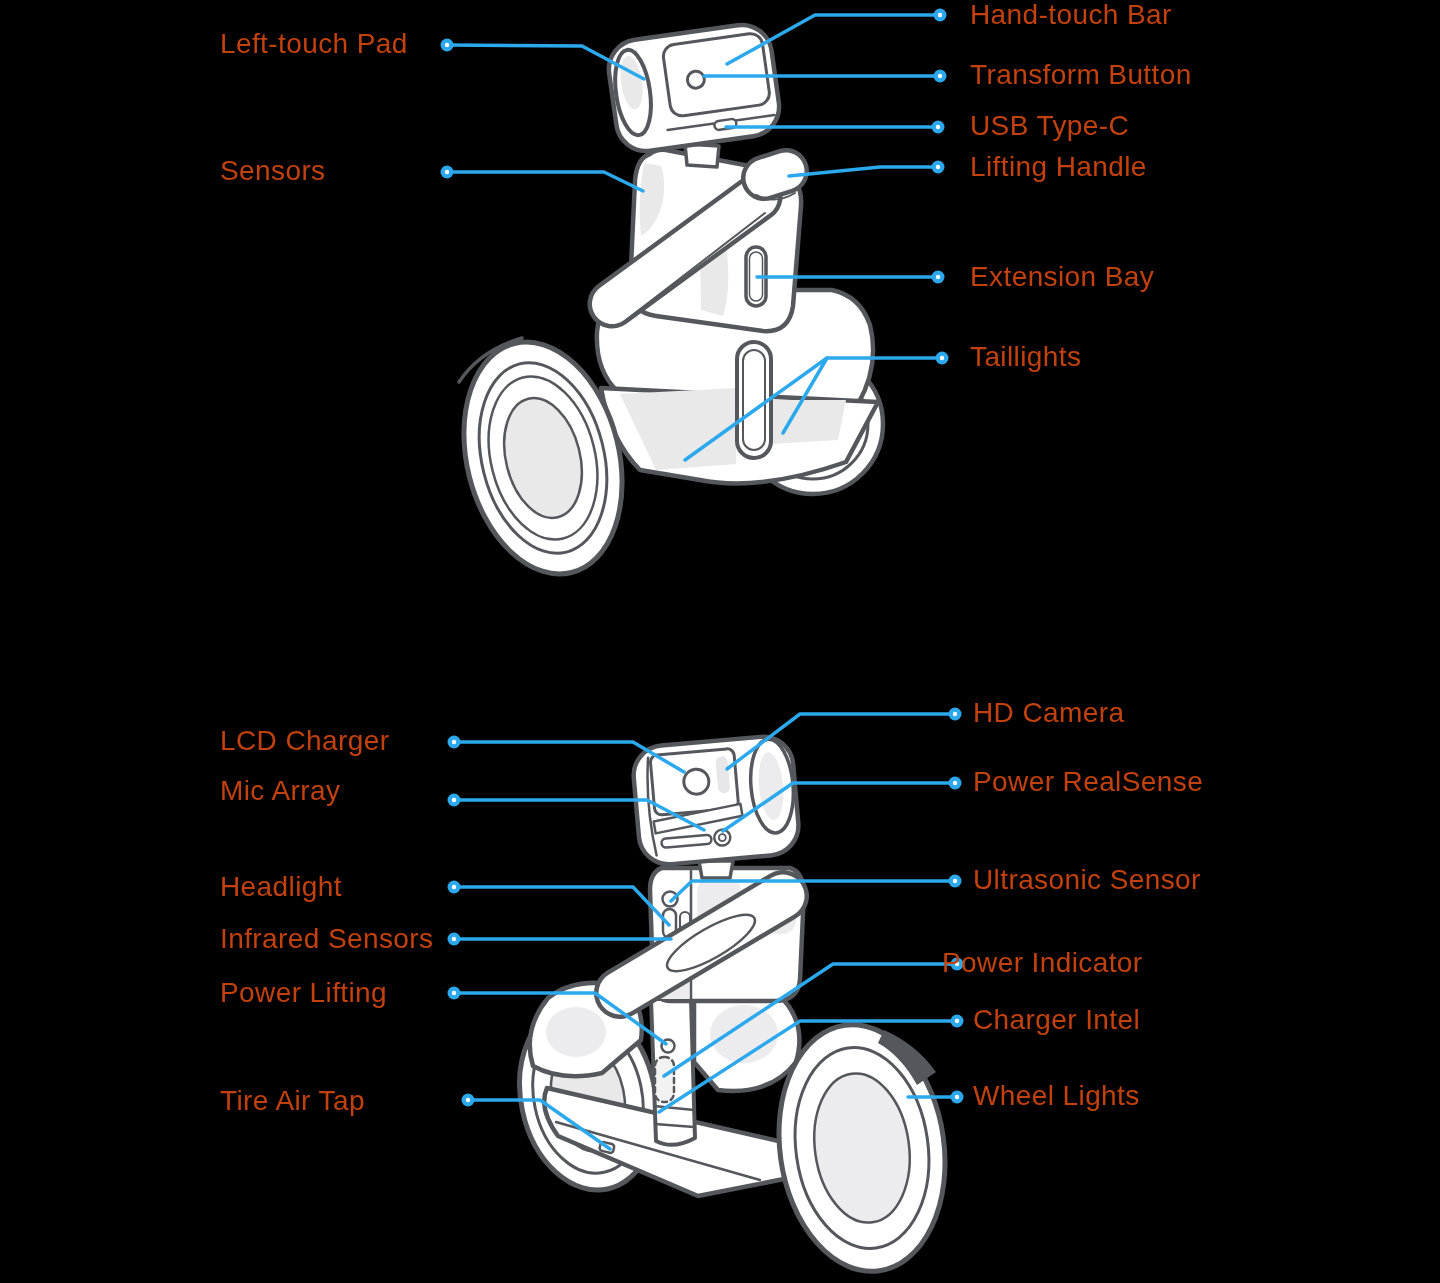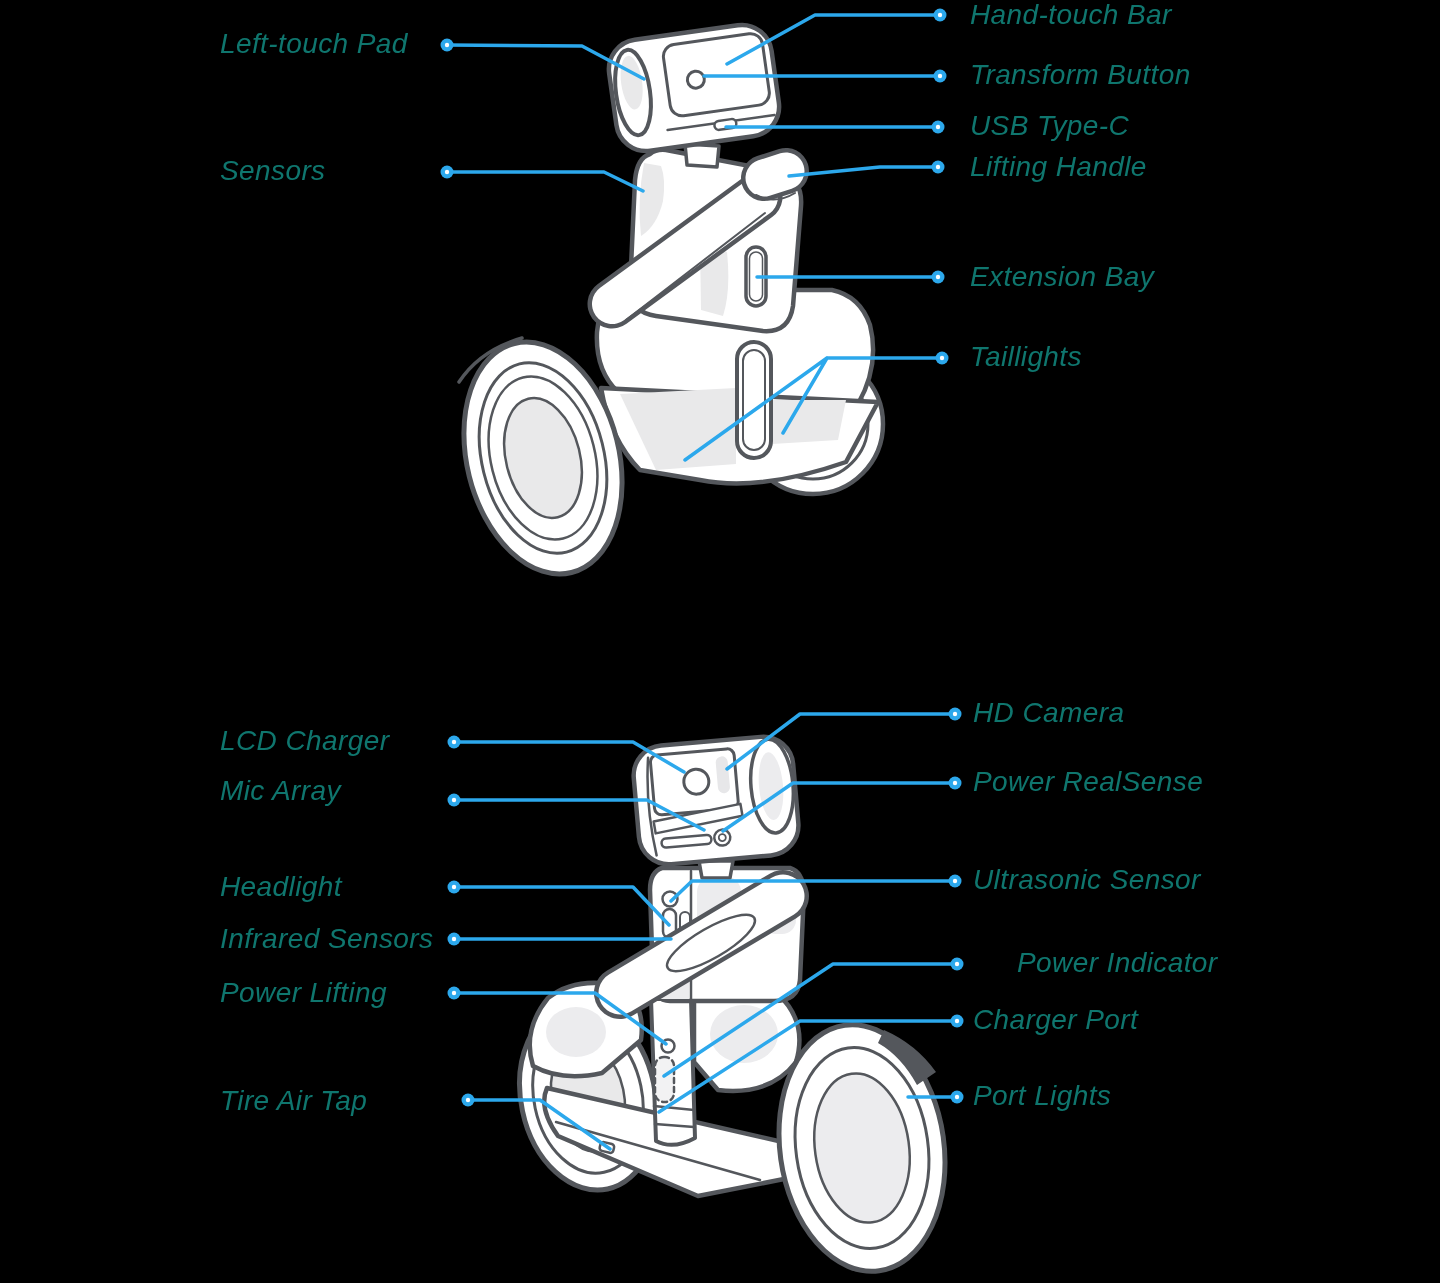--- a/index.html
+++ b/index.html
@@ -1,20 +1,20 @@
 <!DOCTYPE html>
 <html><head>
 <meta charset="utf-8">
 <style>
   html,body{margin:0;padding:0;background:#000;}
   .stage{position:relative;width:1440px;height:1283px;background:#000;overflow:hidden;
          font-family:"Liberation Sans","DejaVu Sans",sans-serif;}
   .art{position:absolute;left:0;top:0;width:1440px;height:1283px;}
   .callout{position:absolute;transform:translateY(-52%);white-space:nowrap;
-           font-size:28px;letter-spacing:.4px;color:#0f766e;line-height:1.15;font-weight:400;font-style:italic;}
+           font-size:28px;letter-spacing:.4px;color:#c2410c;line-height:1.15;font-weight:400;}
 </style>
 </head>
 <body>
 
 <div class="stage">
 
   <svg class="art" viewBox="0 0 1440 1283" xmlns="http://www.w3.org/2000/svg">
 
     <g stroke="#54575C" fill="none" stroke-linecap="round" stroke-linejoin="round">
 
@@ -256,16 +256,16 @@
   <div class="callout" style="left:970px;top:358px">Taillights</div>
   <div class="callout" style="left:220px;top:742px">LCD Charger</div>
   <div class="callout" style="left:220px;top:792px">Mic Array</div>
   <div class="callout" style="left:220px;top:888px">Headlight</div>
   <div class="callout" style="left:220px;top:940px">Infrared Sensors</div>
   <div class="callout" style="left:220px;top:994px">Power Lifting</div>
   <div class="callout" style="left:220px;top:1102px">Tire Air Tap</div>
   <div class="callout" style="left:973px;top:714px">HD Camera</div>
   <div class="callout" style="left:973px;top:783px">Power RealSense</div>
   <div class="callout" style="left:973px;top:881px">Ultrasonic Sensor</div>
-  <div class="callout" style="left:1017px;top:964px">Power Indicator</div>
-  <div class="callout" style="left:973px;top:1021px">Charger Port</div>
-  <div class="callout" style="left:973px;top:1097px">Port Lights</div>
+  <div class="callout" style="left:942px;top:964px">Power Indicator</div>
+  <div class="callout" style="left:973px;top:1021px">Charger Intel</div>
+  <div class="callout" style="left:973px;top:1097px">Wheel Lights</div>
 </div>
 
 </body></html>

